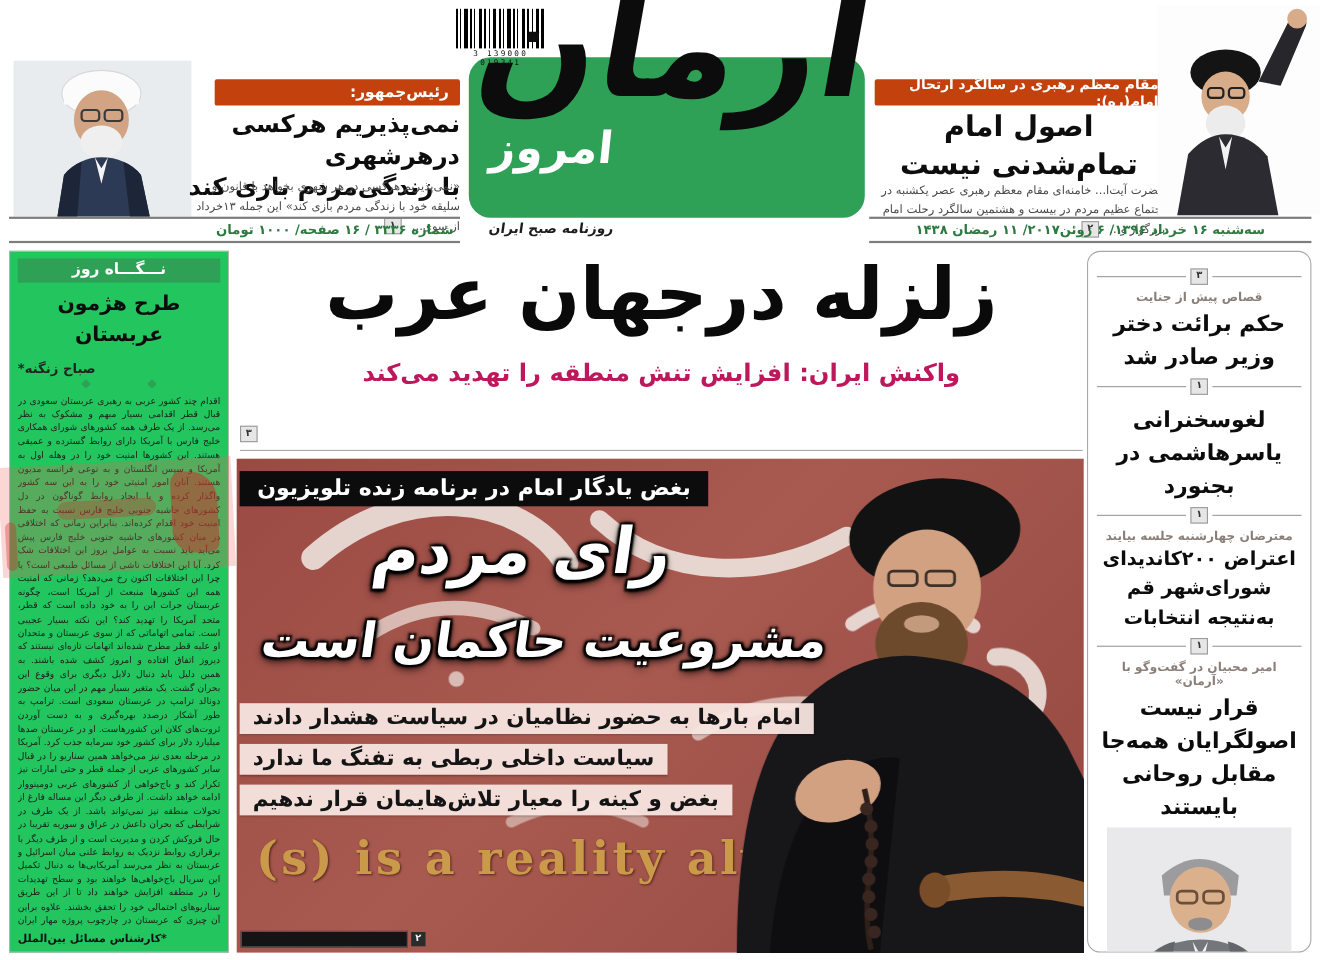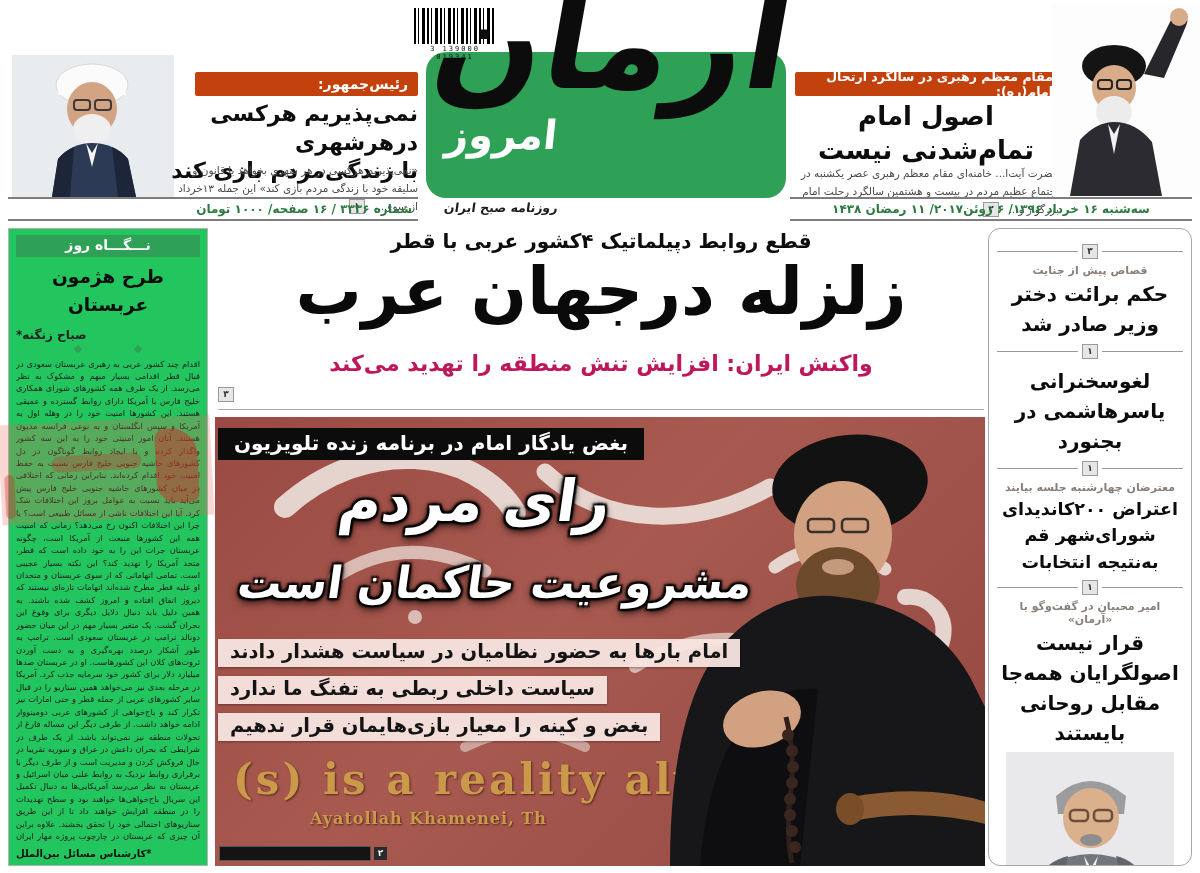--- a/index.html
+++ b/index.html
@@ -124,21 +124,20 @@
     <ellipse cx="62" cy="62" rx="32" ry="21" fill="#141414"></ellipse>
     <ellipse cx="62" cy="84" rx="22" ry="23" fill="#d8ab89"></ellipse>
     <rect x="46" y="76" width="14" height="9" rx="3" fill="none" stroke="#222" stroke-width="2"></rect>
     <rect x="65" y="76" width="14" height="9" rx="3" fill="none" stroke="#222" stroke-width="2"></rect>
     <ellipse cx="62" cy="108" rx="18" ry="16" fill="#ececec"></ellipse>
     <path d="M18 192 L28 136 Q44 118 62 118 Q84 118 100 138 L110 192 Z" fill="#2b2b31"></path>
     <path d="M56 120 L62 130 L68 120 L62 150 Z" fill="#f2f2f2"></path>
   </svg>
 
   <div class="abs lead" style="left:218px;top:229px;width:766px;height:180px;border-bottom:1px solid #a8a8a8;">
-    <div class="lead-kicker">قطع روابط دپیلماتیک ۴کشور عربی با قطر</div>
     <div class="lead-headline">زلزله درجهان عرب</div>
     <div class="lead-subhead">واکنش ایران: افزایش تنش منطقه را تهدید می‌کند</div>
     <span class="pg-box abs" style="left:-6px;top:158px;">۳</span>
   </div>
 
   <div class="abs photo" style="left:215px;top:417px;width:770px;height:449px;">
 
     <svg class="abs" style="left:0;top:0;" width="770" height="449" viewBox="0 0 770 449">
       <g fill="none" stroke="#f3ece7" stroke-linecap="round" opacity="0.85">
         <path d="M70 90 C150 18 260 30 300 95" stroke-width="22"></path>
@@ -147,21 +146,20 @@
         <path d="M560 150 q 55 -38 110 2" stroke-width="13"></path>
         <path d="M690 180 a 34 34 0 1 1 -6 66" stroke-width="16"></path>
         <path d="M420 250 C 480 212 545 212 605 252" stroke-width="12" opacity="0.75"></path>
         <path d="M250 330 q 60 -30 120 0" stroke-width="10" opacity="0.6"></path>
         <circle cx="640" cy="60" r="9" fill="#f3ece7" stroke="none"></circle>
         <circle cx="200" cy="200" r="7" fill="#f3ece7" stroke="none" opacity="0.8"></circle>
       </g>
     </svg>
 
     <div class="abs gold-en" style="left:18px;top:338px;font-size:42px;letter-spacing:3px;">(s) is a reality alwa</div>
-    <div class="abs gold-en" style="left:95px;top:392px;font-size:16px;letter-spacing:1px;">Ayatollah Khamenei, Th</div>
 
     <svg class="abs" style="right:-5px;top:0;" width="440" height="449" viewBox="0 0 440 449">
       <ellipse cx="300" cy="68" rx="78" ry="50" fill="#121212" transform="rotate(-6 300 68)"></ellipse>
       <ellipse cx="293" cy="118" rx="49" ry="54" fill="#d2a182"></ellipse>
       <rect x="258" y="102" width="26" height="13" rx="4" fill="none" stroke="#3b3128" stroke-width="2.5"></rect>
       <rect x="292" y="102" width="26" height="13" rx="4" fill="none" stroke="#3b3128" stroke-width="2.5"></rect>
       <ellipse cx="288" cy="168" rx="42" ry="38" fill="#6e4a2d"></ellipse>
       <ellipse cx="288" cy="150" rx="16" ry="8" fill="#c49a7c"></ellipse>
       <path d="M120 449 Q120 280 180 220 Q230 172 290 180 Q380 190 420 260 L440 300 L440 449 Z" fill="#17171a"></path>
       <path d="M150 449 Q160 330 210 290 Q240 268 268 272 L250 449 Z" fill="#0e0e10"></path>
@@ -183,21 +181,21 @@
 
     <div class="abs" style="left:3px;top:11px;">
       <span class="photo-label">بغض یادگار امام در برنامه زنده تلویزیون</span>
     </div>
 
     <div class="abs quote" style="left:10px;top:50px;width:500px;font-size:58px;">رای مردم</div>
     <div class="abs quote" style="left:0px;top:140px;width:560px;font-size:44px;">مشروعیت حاکمان است</div>
 
     <div class="abs bullet-strip" style="left:3px;top:259px;">سیاست داخلی ربطی به تفنگ ما ندارد</div>
     <div class="abs bullet-strip" style="left:3px;top:222px;">امام بارها به حضور نظامیان در سیاست هشدار دادند</div>
-    <div class="abs bullet-strip" style="left:3px;top:296px;">بغض و کینه را معیار بازی‌هایمان قرار ندهیم</div>
+    <div class="abs bullet-strip" style="left:3px;top:296px;">بغض و کینه را معیار تلاش‌هایمان قرار ندهیم</div>
 
     <div class="abs photo-bar" style="left:4px;bottom:5px;">
       <span class="pg">۲</span>
       <span class="bar"></span>
     </div>
   </div>
 
   <div class="abs opinion" style="left:8px;top:228px;width:200px;height:638px;">
     <div class="op-header">نـــگـــاه روز</div>
     <div class="op-title">

